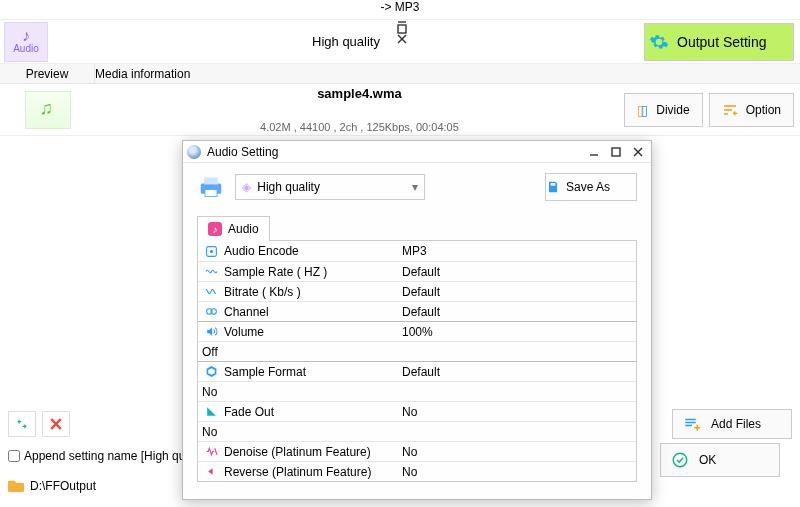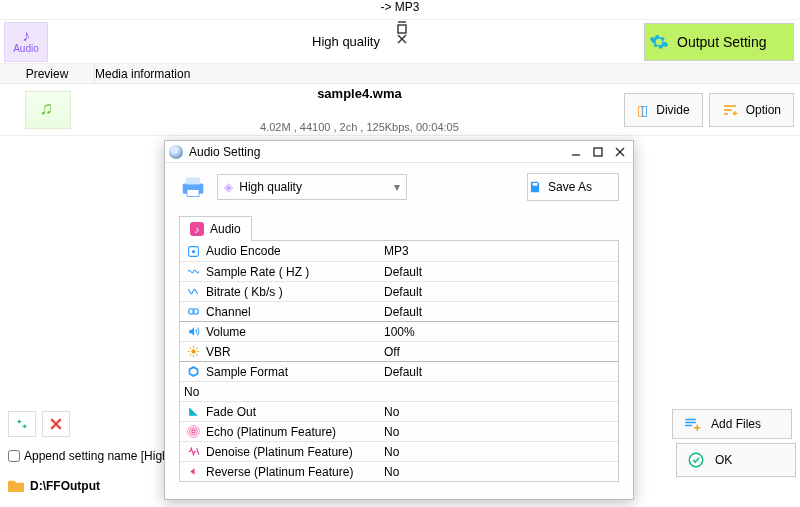--- a/index.html
+++ b/index.html
@@ -32,33 +32,33 @@
   .media-cell { flex: 1; display: flex; align-items: center; }
   .media-center { flex: 1; display: flex; flex-direction: column; align-items: center; justify-content: center; }
   .filename { font-weight: bold; font-size: 13px; }
   .fileinfo { color: #666; font-size: 11px; margin-top: 20px; text-align: right; }
   .divide-btn, .option-btn { height: 34px; border: 1px solid #ccc; background: #fafafa; margin-right: 6px; display: flex; align-items: center; gap: 8px; padding: 0 12px; }
   .divide-icon-r { color: #2b9bff; font-size: 14px; }
   .divide-icon-l { color: #ff9a2b; font-size: 14px; margin-right: -4px; }
   .bottom-buttons-left { display: flex; gap: 6px; position: absolute; left: 8px; bottom: 70px; }
   .sq-btn { width: 28px; height: 26px; border: 1px solid #ddd; background: #fff; display: flex; align-items: center; justify-content: center; }
   .add-files-btn { position: absolute; right: 8px; bottom: 68px; width: 120px; height: 30px; border: 1px solid #ccc; display: flex; align-items: center; gap: 10px; padding: 0 10px; background: #fafafa; }
-  .ok-btn { position: absolute; right: 4px; bottom: 30px; width: 120px; height: 30px; border: 1px solid #ccc; display: flex; align-items: center; gap: 10px; padding: 16px 10px; background: #fafafa; }
+  .ok-btn { position: absolute; right: 20px; bottom: 30px; width: 120px; height: 30px; border: 1px solid #ccc; display: flex; align-items: center; gap: 10px; padding: 16px 10px; background: #fafafa; }
   .append-row { position: absolute; left: 8px; bottom: 44px; display: flex; align-items: center; gap: 4px; }
   .append-row input[type=checkbox] { width: 12px; height: 12px; }
-  .outpath-row { position: absolute; left: 8px; bottom: 14px; display: flex; align-items: flex-end; gap: 6px; font-weight: bold; }
+  .outpath-row { position: absolute; left: 8px; bottom: 14px; display: flex; align-items: flex-end; gap: 6px; }
   .folder-ico { color: #f3b23a; }
   .color-orange { color: #f59e0b; }
   .color-blue { color: #2b9bff; }
   .color-green { color: #10b981; }
   .color-teal { color: #0fb5c7; }
   .color-pink { color: #e83e8c; }
 
   
-  .dialog { position: absolute; left: 164px; top: 140px; width: 470px; height: 360px; background: #fefefe; border: 1px solid #bbb; box-shadow: 0 3px 14px rgba(0,0,0,.25); display: flex; flex-direction: column; }
+  .dialog { position: absolute; left: 182px; top: 140px; width: 470px; height: 360px; background: #fefefe; border: 1px solid #bbb; box-shadow: 0 3px 14px rgba(0,0,0,.25); display: flex; flex-direction: column; }
   .dlg-title { height: 22px; display: flex; align-items: center; padding: 0 4px; background: #fff; border-bottom: 1px solid #e5e5e5; }
   .dlg-title .ico { width: 14px; height: 14px; border-radius: 50%; background: radial-gradient(circle at 40% 35%, #d8eaff 25%, #6a94c2 75%); margin-right: 6px; }
   .dlg-title .t { flex: 0 0 auto; }
   .dlg-title .sp { flex: 1; }
   .dlg-body { padding: 10px 14px 4px 14px; }
   .dlg-row1 { display: flex; align-items: center; gap: 10px; }
   .printer-ico { width: 28px; height: 24px; }
   .quality-dd { flex: 0 0 190px; height: 26px; border: 1px solid #ccc; display: flex; align-items: center; padding: 0 6px; gap: 6px; }
   .quality-dd .caret { margin-left: auto; color: #777; }
   .saveas-btn { margin-left: auto; height: 28px; width: 92px; border: 1px solid #ccc; display: flex; align-items: center; justify-content: flex-start; gap: 6px; }
@@ -306,29 +306,20 @@
               <svg width="13" height="13" viewBox="0 0 24 24">
                 <path fill="currentColor" d="M4 9v6h4l5 5V4L8 9H4z"></path>
                 <path fill="none" stroke="currentColor" stroke-width="2" d="M16 8c2 2 2 6 0 8M19 5c4 4 4 10 0 14"></path>
               </svg>
             </span>
             <span>Volume</span>
           </div>
           <div class="prop-val">100%</div>
         </div>
         <div class="prop-row">
-          <div class="prop-key">
-            <span class="prop-ico color-orange">
-              <svg width="13" height="13" viewBox="0 0 24 24">
-                <circle cx="12" cy="12" r="4" fill="currentColor"></circle>
-                <path stroke="currentColor" stroke-width="2" d="M12 2v3M12 19v3M2 12h3M19 12h3M5 5l2 2M17 17l2 2M19 5l-2 2M5 19l2-2"></path>
-              </svg>
-            </span>
-            <span>VBR</span>
-          </div>
           <div class="prop-val">Off</div>
         </div>
         <div class="prop-row sep-dark">
           <div class="prop-key">
             <span class="prop-ico color-blue">
               <svg width="13" height="13" viewBox="0 0 24 24">
                 <path fill="currentColor" d="M12 2l9 5v10l-9 5-9-5V7l9-5zm0 4L6 9v6l6 3 6-3V9l-6-3z"></path>
               </svg>
             </span>
             <span>Sample Format</span>
@@ -343,30 +334,20 @@
             <span class="prop-ico color-teal">
               <svg width="13" height="13" viewBox="0 0 24 24">
                 <path fill="currentColor" d="M4 4l16 16H4V4z"></path>
               </svg>
             </span>
             <span>Fade Out</span>
           </div>
           <div class="prop-val">No</div>
         </div>
         <div class="prop-row">
-          <div class="prop-key">
-            <span class="prop-ico color-pink">
-              <svg width="13" height="13" viewBox="0 0 24 24">
-                <circle cx="12" cy="12" r="3" fill="none" stroke="currentColor" stroke-width="2"></circle>
-                <circle cx="12" cy="12" r="7" fill="none" stroke="currentColor" stroke-width="1.5"></circle>
-                <circle cx="12" cy="12" r="11" fill="none" stroke="currentColor" stroke-width="1"></circle>
-              </svg>
-            </span>
-            <span>Echo (Platinum Feature)</span>
-          </div>
           <div class="prop-val">No</div>
         </div>
         <div class="prop-row">
           <div class="prop-key">
             <span class="prop-ico color-pink">
               <svg width="13" height="13" viewBox="0 0 24 24">
                 <path fill="none" stroke="currentColor" stroke-width="2" d="M3 12h3l2-6 4 12 2-6h3"></path>
                 <line x1="18" y1="6" x2="22" y2="18" stroke="currentColor" stroke-width="2"></line>
               </svg>
             </span>

